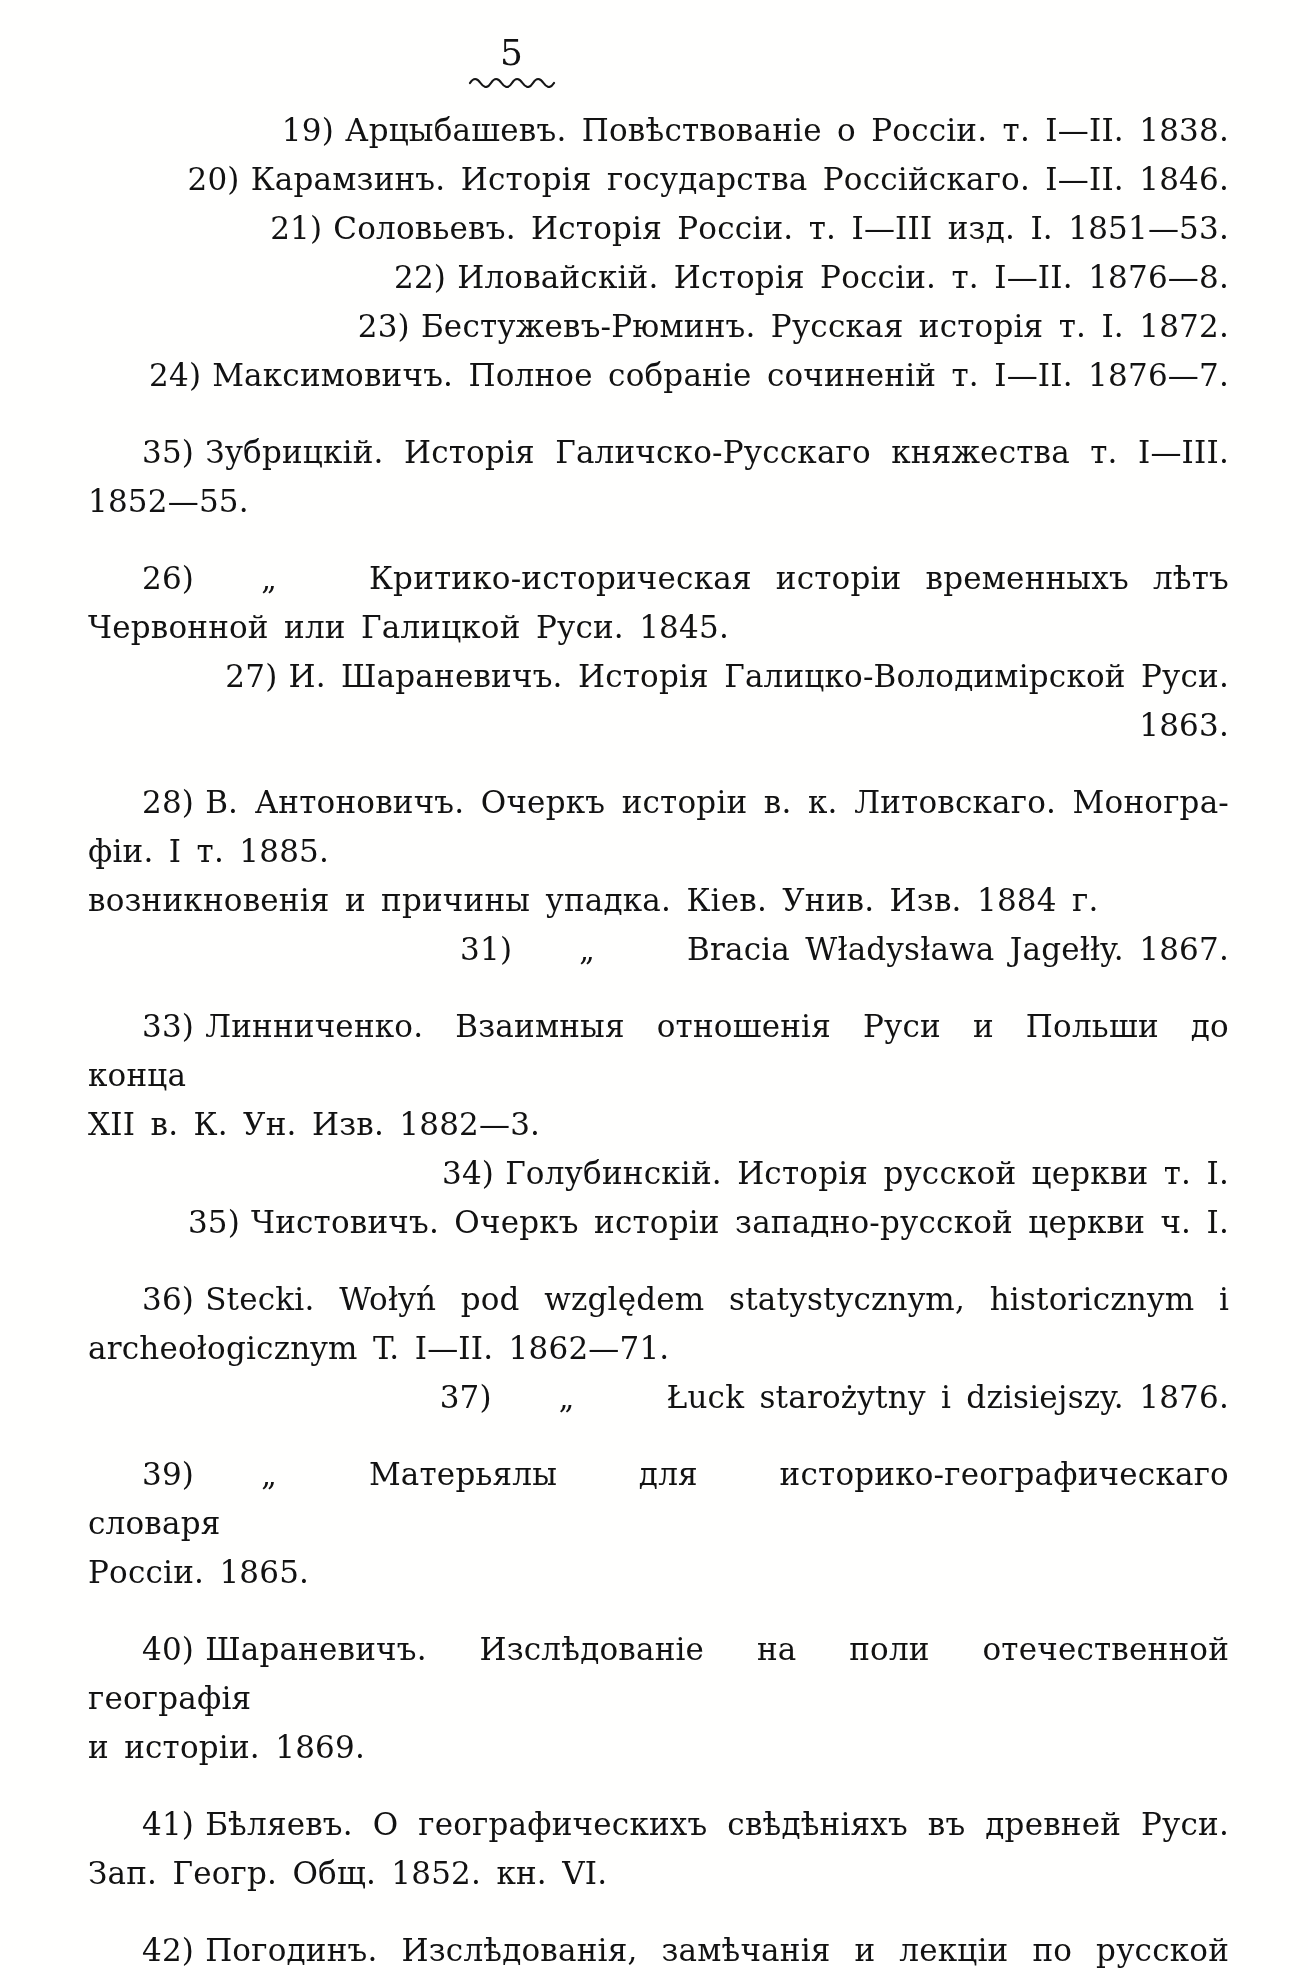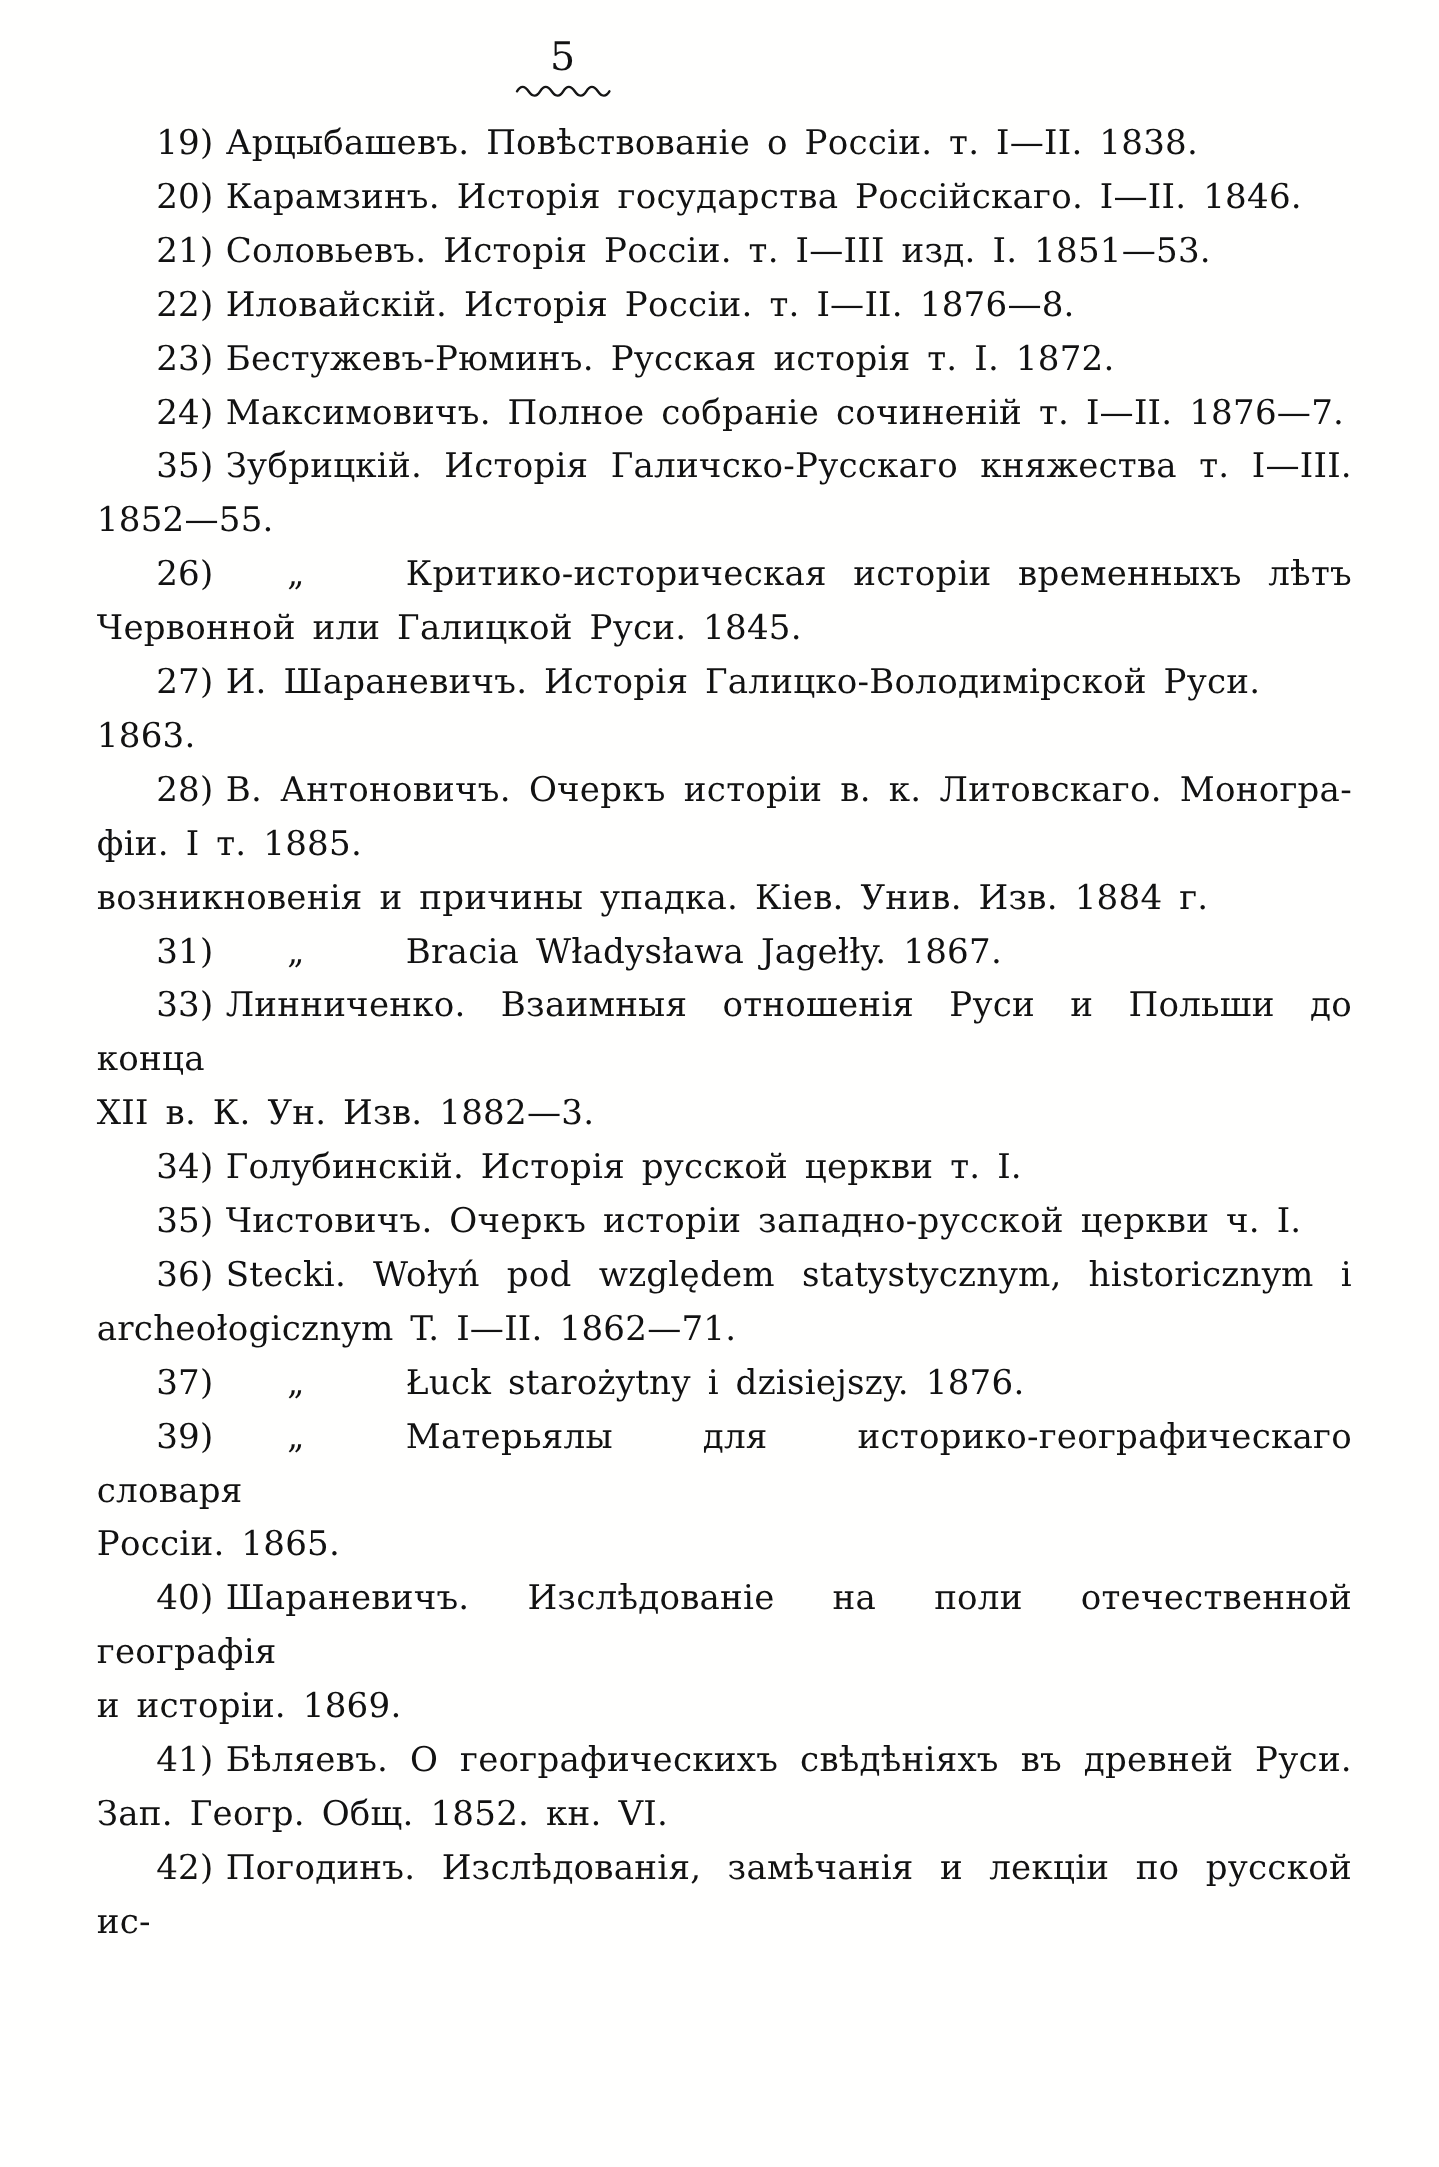--- a/index.html
+++ b/index.html
@@ -40,24 +40,26 @@
     font-size: 31px;
     line-height: 49px;
     word-spacing: 0.17em;
     letter-spacing: 0.2px;
   }
   .line {
     min-height: 49px;
   }
   .line.first {
     text-indent: 54px;
+    text-align: right;
   }
   .line.just {
     text-align: justify;
     text-align-last: justify;
+    margin-top: 28px;
   }
   .num {
     margin-right: 11px;
   }
   .ditto-gap1 {
     display: inline-block;
     width: 56px;
   }
   .ditto-gap2 {
     display: inline-block;

